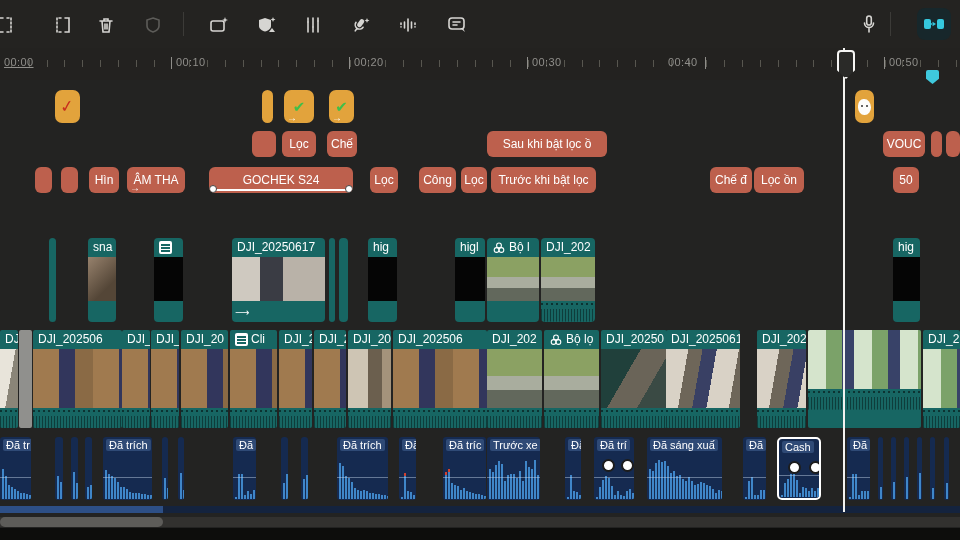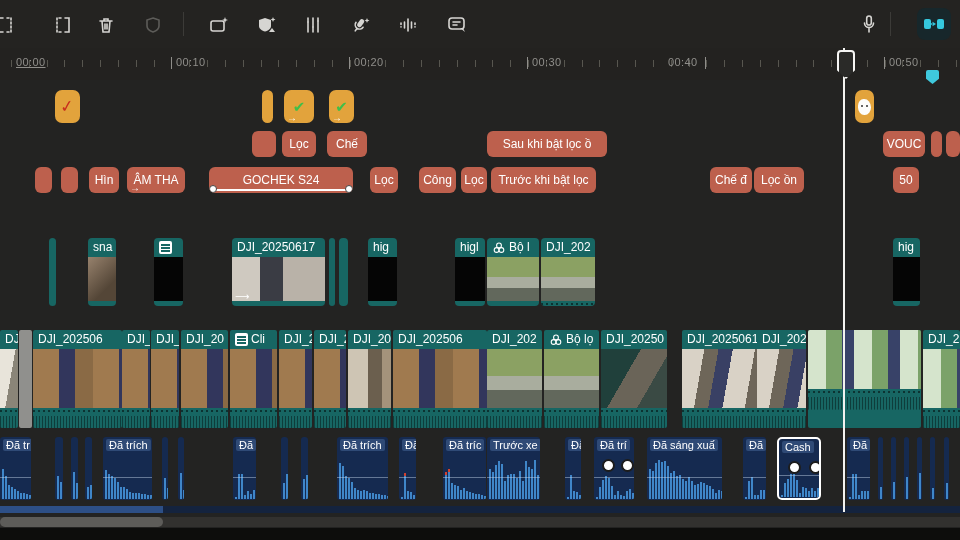--- a/index.html
+++ b/index.html
@@ -43,21 +43,21 @@
   .tclip .handle{position:absolute;bottom:0px;width:6px;height:6px;border-radius:50%;background:#fff;border:1px solid #444;z-index:2;}
   .tclip .h-l{left:0px}.tclip .h-r{right:0px}
 
   
   #fx-track{position:absolute;left:0;top:205px;width:960px;height:24px;background:#5b54a8;display:flex;align-items:center;cursor:pointer;}
   #fx-track .fx-ic{margin-left:4px;display:flex;}
   #fx-label{margin-left:4px;font-size:12px;color:#fff;background:rgba(255,255,255,0.12);border-radius:3px;padding:1px 5px;}
 
   
   .vclip{background:#176663;border-radius:4px;color:#fff;}
-  .row-overlay .vclip{top:238px;height:68px;}
+  .row-overlay .vclip{top:238px;height:84px;}
   .row-main .vclip{top:330px;height:98px;border-radius:2px;}
   .vhead{height:19px;line-height:19px;font-size:12px;padding-left:5px;white-space:nowrap;overflow:hidden;display:flex;align-items:center;gap:3px;}
   .vthumb{height:44px;margin:0;}
   .row-main .vthumb{height:59px;}
   .vfoot{height:21px;position:relative;}
   .vfoot.ticks{background:
       repeating-linear-gradient(90deg,rgba(0,0,0,0.4) 0 1px,transparent 1px 3px);
       background-size:100% 60%;background-position:0 100%;background-repeat:no-repeat;}
   .vfoot.ticks:before{content:"";position:absolute;left:0;right:0;top:2px;height:2px;
       background:repeating-linear-gradient(90deg,rgba(0,0,0,0.5) 0 2px,transparent 2px 5px);}
@@ -181,21 +181,21 @@
       <div id="reframe-btn" style="left: 917px;">
         <svg width="22" height="14" viewBox="0 0 22 14">
           <rect x="1" y="2" width="7" height="10" rx="2" fill="#35c8de"></rect>
           <rect x="14" y="2" width="7" height="10" rx="2" fill="#35c8de"></rect>
           <path d="M13 7L9.5 4.8v4.4z M9 6.3h-1.5v1.4H9z" fill="#35c8de"></path>
         </svg>
       </div>
     </div>
   <div id="ruler">
     <div id="ruler-ticks"></div>
-  <div class="ruler-label" style="left: 16px; text-decoration: underline;">00:00</div>
+  <div class="ruler-label" style="left: 4px; text-decoration: underline;">00:00</div>
       <div class="ruler-major" style="left: 171px;"></div>
       <div class="ruler-label" style="left: 176px;">00:10</div>
       <div class="ruler-major" style="left: 349px;"></div>
       <div class="ruler-label" style="left: 354px;">00:20</div>
       <div class="ruler-major" style="left: 527px;"></div>
       <div class="ruler-label" style="left: 532px;">00:30</div>
       <div class="ruler-major" style="left: 705px;"></div>
       <div class="ruler-label" style="left: 668px;">00:40</div>
       <div class="ruler-major" style="left: 884px;"></div>
       <div class="ruler-label" style="left: 889px;">00:50</div>
@@ -218,21 +218,21 @@
         <span class="blob"></span>
       </div>
     </div>
   <div class="row-text1" id="track-text1">
       <div class="clip tclip" style="left: 252px; width: 24px;">
         <span></span>
       </div>
       <div class="clip tclip" style="left: 282px; width: 34px;">
         <span>Lọc</span>
       </div>
-      <div class="clip tclip" style="left: 327px; width: 40px;">
+      <div class="clip tclip" style="left: 327px; width: 30px;">
         <span>Chế</span>
       </div>
       <div class="clip tclip" style="left: 487px; width: 120px;">
         <span>Sau khi bật lọc ồ</span>
       </div>
       <div class="clip tclip" style="left: 883px; width: 42px;">
         <span>VOUC</span>
       </div>
       <div class="clip tclip" style="left: 931px; width: 11px;">
         <span></span>
@@ -447,21 +447,21 @@
         <div class="vthumb th-street"></div>
         <div class="vfoot ticks"></div>
       </div>
       <div class="clip vclip" style="left: 601px; width: 66px;">
         <div class="vhead">
           <span>DJI_20250</span>
         </div>
         <div class="vthumb th-cafe"></div>
         <div class="vfoot ticks"></div>
       </div>
-      <div class="clip vclip" style="left: 682px; width: 88px; text-align: center;">
+      <div class="clip vclip" style="left: 666px; width: 74px; text-align: center;">
         <div class="vhead">
           <span>DJI_2025061</span>
         </div>
         <div class="vthumb th-vase"></div>
         <div class="vfoot ticks"></div>
       </div>
       <div class="clip vclip" style="left: 757px; width: 49px;">
         <div class="vhead">
           <span>DJI_202</span>
         </div>

